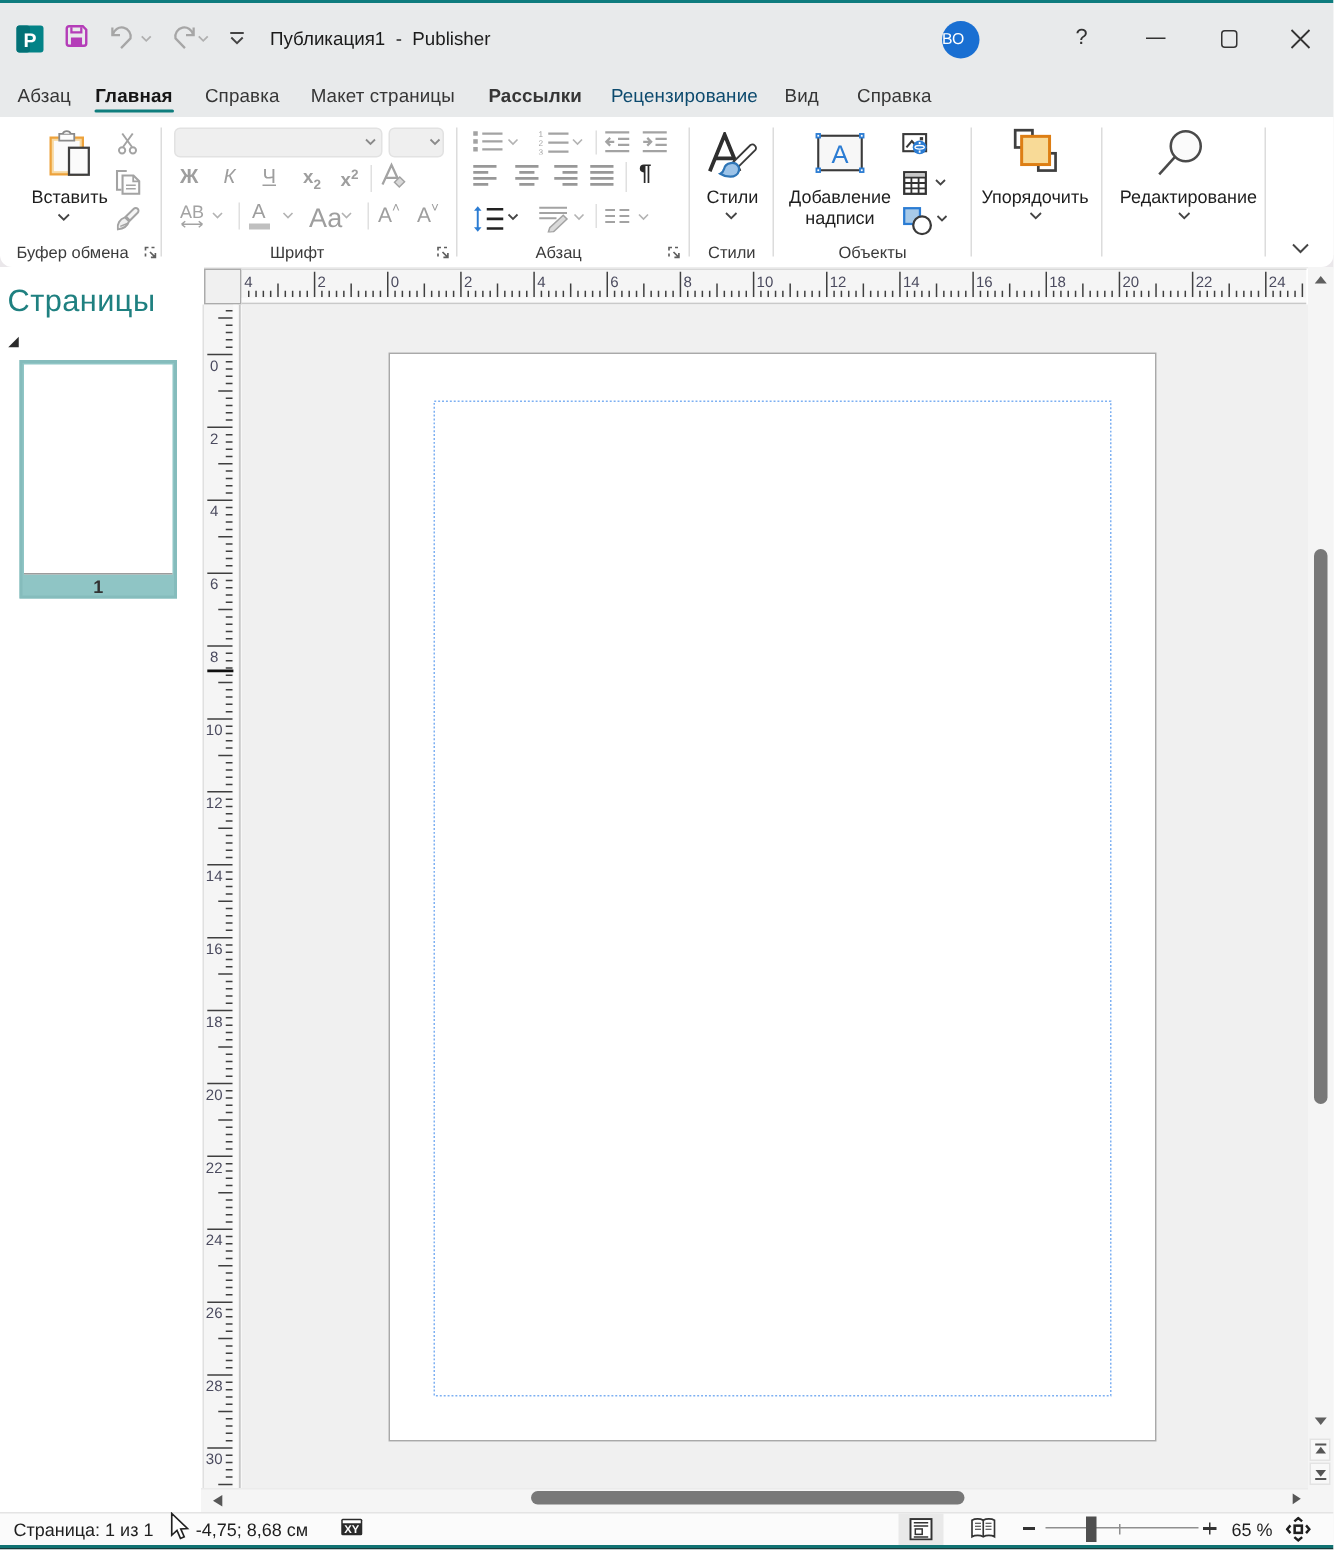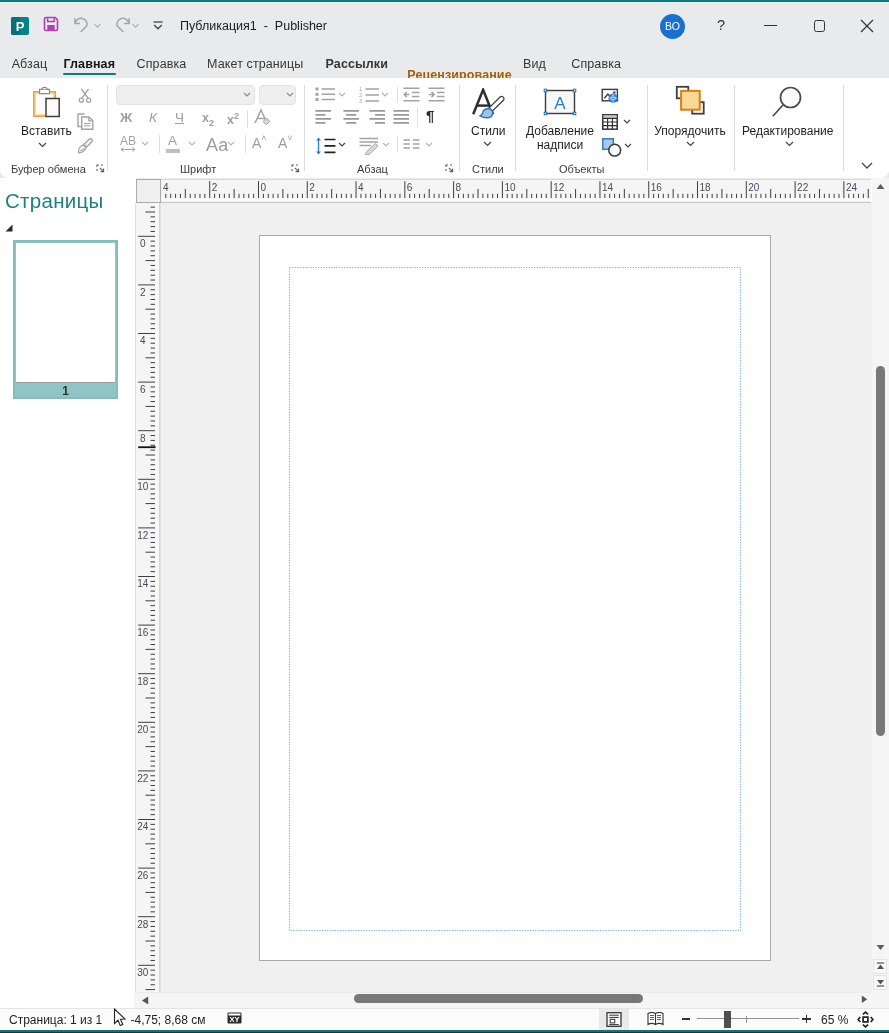--- a/index.html
+++ b/index.html
@@ -33,33 +33,33 @@
 <path d="M15.1 1.3 V6.4 H10" fill="none" stroke="#a6a6a6" stroke-width="1.5"></path>
 </svg>
 <svg class="abs" style="left:131px;top:23px" width="9" height="6" viewBox="0 0 9 6">
     <path d="M1.5 1.2 L4.5 4.2 L7.5 1.2" fill="none" stroke="#b0b0b0" stroke-width="1.2"></path>
   </svg>
 <svg class="abs" style="left:152px;top:21px" width="12" height="10" viewBox="0 0 12 10">
 <path d="M1.5 1 H10.5" stroke="#444" stroke-width="1.3"></path>
 <path d="M2.2 4 L6 7.8 L9.8 4" fill="none" stroke="#444" stroke-width="1.3"></path>
 </svg>
 <div class="abs" style="left:180px;top:18.5px;font-size:12.5px;color:#1b1b1b">Публикация1&nbsp; -&nbsp; Publisher</div>
-<div class="abs" style="left:660px;top:14px;width:25px;height:25px;border-radius:50%;background:#196fd2;color:#fff;font-size:10.5px;text-align:center;line-height:25px">ВО</div>
+<div class="abs" style="left:628px;top:14px;width:25px;height:25px;border-radius:50%;background:#196fd2;color:#fff;font-size:10.5px;line-height:25px">ВО</div>
 <div class="abs" style="left:714px;top:17px;width:14px;font-size:14.5px;color:#333;text-align:center">?</div>
 <div class="abs" style="left:764px;top:25px;width:13px;height:1.4px;background:#333"></div>
 <div class="abs" style="left:813.5px;top:20px;width:11.5px;height:11.5px;border:1.3px solid #333;border-radius:2.5px"></div>
 <svg class="abs" style="left:860px;top:19px" width="14" height="14" viewBox="0 0 14 14">
 <path d="M1 1 L13 13 M13 1 L1 13" stroke="#333" stroke-width="1.2"></path>
   </svg>
 <div class="abs" style="left:11.7px;top:57px;font-size:12.5px;font-weight:normal;color:#363636;letter-spacing:0.1px">Абзац</div>
 <div class="abs" style="left:63.5px;top:57px;font-size:12.5px;font-weight:bold;color:#161616;letter-spacing:0.1px">Главная</div>
 <div class="abs" style="left:136.6px;top:57px;font-size:12.5px;font-weight:normal;color:#363636;letter-spacing:0.1px">Справка</div>
 <div class="abs" style="left:207.1px;top:57px;font-size:12.5px;font-weight:normal;color:#363636;letter-spacing:0.1px">Макет страницы</div>
 <div class="abs" style="left:325.6px;top:57px;font-size:12.5px;font-weight:bold;color:#363636;letter-spacing:0.1px">Рассылки</div>
-<div class="abs" style="left:407.3px;top:68px;font-size:12.5px;font-weight:bold;color:#a16207;letter-spacing:0.1px">Рецензирование</div>
+<div class="abs" style="left:407.3px;top:57px;font-size:12.5px;font-weight:normal;color:#0c4a6e;letter-spacing:0.1px">Рецензирование</div>
 <div class="abs" style="left:523px;top:57px;font-size:12.5px;font-weight:normal;color:#363636;letter-spacing:0.1px">Вид</div>
 <div class="abs" style="left:571.3px;top:57px;font-size:12.5px;font-weight:normal;color:#363636;letter-spacing:0.1px">Справка</div>
 <div class="abs" style="left:63px;top:72.5px;width:52.5px;height:2.7px;background:#0f7d7d;border-radius:2px"></div>
 <div class="abs" style="left:0;top:170px;width:10px;height:8px;background:#eae7ea"></div>
 <div class="abs" style="left:879px;top:170px;width:10px;height:8px;background:#eae7ea"></div>
 <div class="abs" style="left:0;top:78px;width:889px;height:100px;background:#fff;border-radius:0 0 8px 8px"></div>
 <div class="abs" style="left:0;top:177.5px;width:889px;height:0.8px;background:#ededed"></div>
 <div class="abs" style="left:107px;top:85px;width:1px;height:86px;background:#dcdcdc"></div>
 <div class="abs" style="left:304px;top:85px;width:1px;height:86px;background:#dcdcdc"></div>
 <div class="abs" style="left:458.5px;top:85px;width:1px;height:86px;background:#dcdcdc"></div>
@@ -269,21 +269,21 @@
 <rect x="6.1" y="5.9" width="18.6" height="18.8" fill="#f8da97" stroke="#dd7e14" stroke-width="2"></rect>
 </svg>
 <div class="abs" style="left:653px;top:124px;width:74px;text-align:center;font-size:12px;color:#1e1e1e">Упорядочить</div>
 <svg class="abs" style="left:686px;top:141px" width="9" height="6" viewBox="0 0 9 6">
     <path d="M1 1 L4.5 4.5 L8 1" fill="none" stroke="#454545" stroke-width="1.2"></path>
   </svg>
 <svg class="abs" style="left:771px;top:86px" width="31" height="32" viewBox="0 0 31 32">
 <circle cx="19.5" cy="11.5" r="10" fill="#fbfbfb" stroke="#4a4a4a" stroke-width="1.7"></circle>
 <path d="M12.2 18.8 L1.8 30.2" stroke="#4a4a4a" stroke-width="1.7"></path>
 </svg>
-<div class="abs" style="left:742px;top:124px;width:96px;text-align:left;font-size:12px;color:#1e1e1e">Редактирование</div>
+<div class="abs" style="left:742px;top:124px;width:96px;text-align:right;font-size:12px;color:#1e1e1e">Редактирование</div>
 <svg class="abs" style="left:785px;top:141px" width="9" height="6" viewBox="0 0 9 6">
     <path d="M1 1 L4.5 4.5 L8 1" fill="none" stroke="#454545" stroke-width="1.2"></path>
   </svg>
 <svg class="abs" style="left:861px;top:162px" width="12" height="8" viewBox="0 0 12 8">
     <path d="M1 1 L6 6 L11 1" fill="none" stroke="#454545" stroke-width="1.3"></path>
   </svg>
 <div class="abs" style="left:0;top:178px;width:135.5px;height:830px;background:#fff"></div>
 <div class="abs" style="left:5px;top:189px;font-size:20.5px;color:#1f8080;letter-spacing:0.3px">Страницы</div>
 <svg class="abs" style="left:4.5px;top:223.5px" width="8" height="8" viewBox="0 0 8 8">
     <path d="M0.5 7.5 H7.5 V0.5 Z" fill="#2b2b2b"></path>

